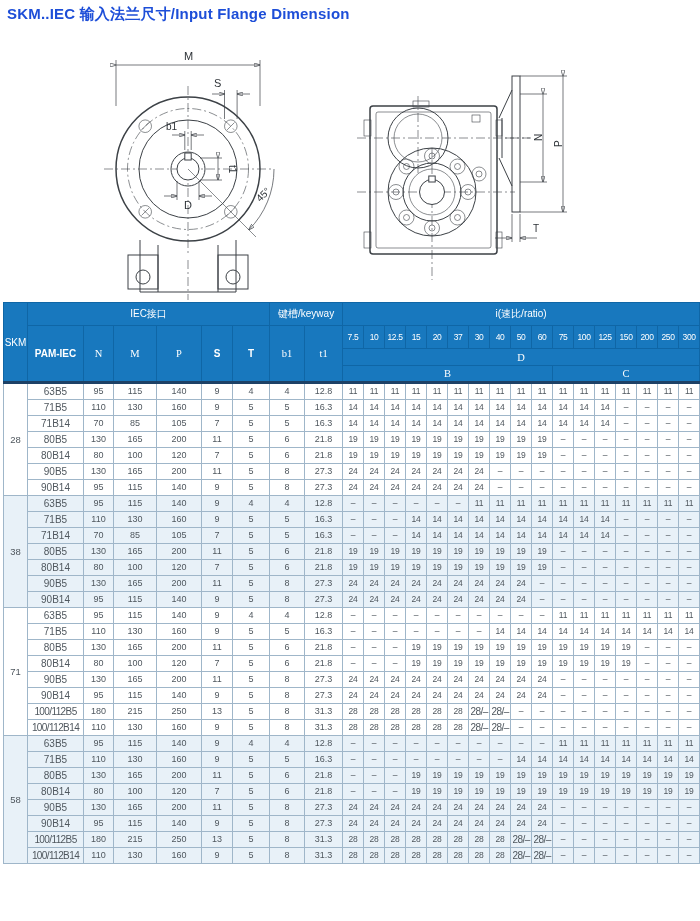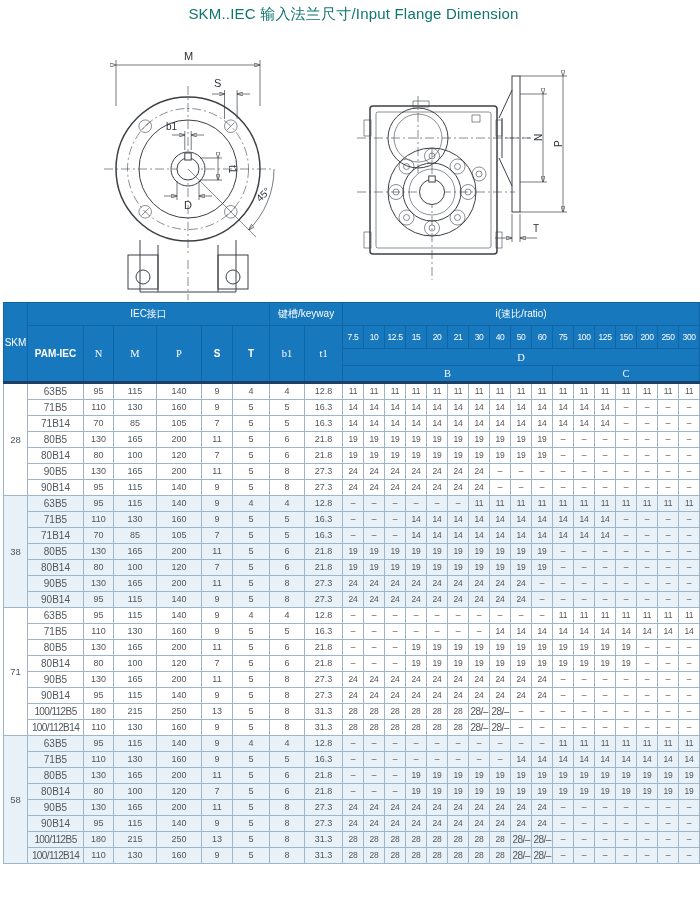--- a/index.html
+++ b/index.html
@@ -1,17 +1,17 @@
 <!DOCTYPE html>
 <html><head>
 <meta charset="utf-8">
 <style>
   html,body{margin:0;padding:0;}
   body{width:700px;height:921px;background:#fff;font-family:"Liberation Sans",sans-serif;}
-  .page-title{font-size:15px;font-weight:400;color:#0f766e;padding:5px 0 0 7px;letter-spacing:.2px;text-align:center;}
+  .page-title{font-size:15px;font-weight:700;color:#1d4ed8;padding:5px 0 0 7px;letter-spacing:.2px;}
   .diagrams{position:relative;height:278px;}
   .diagrams svg{position:absolute;}
   svg line,svg circle,svg rect,svg path{stroke:#3c4146;fill:none;}
   .thin{stroke-width:.6;}
   .mid{stroke-width:1;}
   .thick{stroke-width:1.5;}
   .cl{stroke-width:.6;stroke-dasharray:9 3 2 3;}
   .dim{stroke-width:.7;}
   .lbl{fill:#2e3338;font-size:11px;stroke:none;font-family:"Liberation Sans",sans-serif;}
   .lbl-s{fill:#2e3338;font-size:10px;stroke:none;font-family:"Liberation Sans",sans-serif;}
@@ -243,21 +243,21 @@
       <th rowspan="3" class="h-serif">P</th>
       <th rowspan="3" class="h-bold">S</th>
       <th rowspan="3" class="h-bold">T</th>
       <th rowspan="3" class="h-serif">b1</th>
       <th rowspan="3" class="h-serif">t1</th>
     <th class="rh">7.5</th>
         <th class="rh">10</th>
         <th class="rh">12.5</th>
         <th class="rh">15</th>
         <th class="rh">20</th>
-        <th class="rh">21</th>
+        <th class="rh">37</th>
         <th class="rh">30</th>
         <th class="rh">40</th>
         <th class="rh">50</th>
         <th class="rh">60</th>
         <th class="rh">75</th>
         <th class="rh">100</th>
         <th class="rh">125</th>
         <th class="rh">150</th>
         <th class="rh">200</th>
         <th class="rh">250</th>

